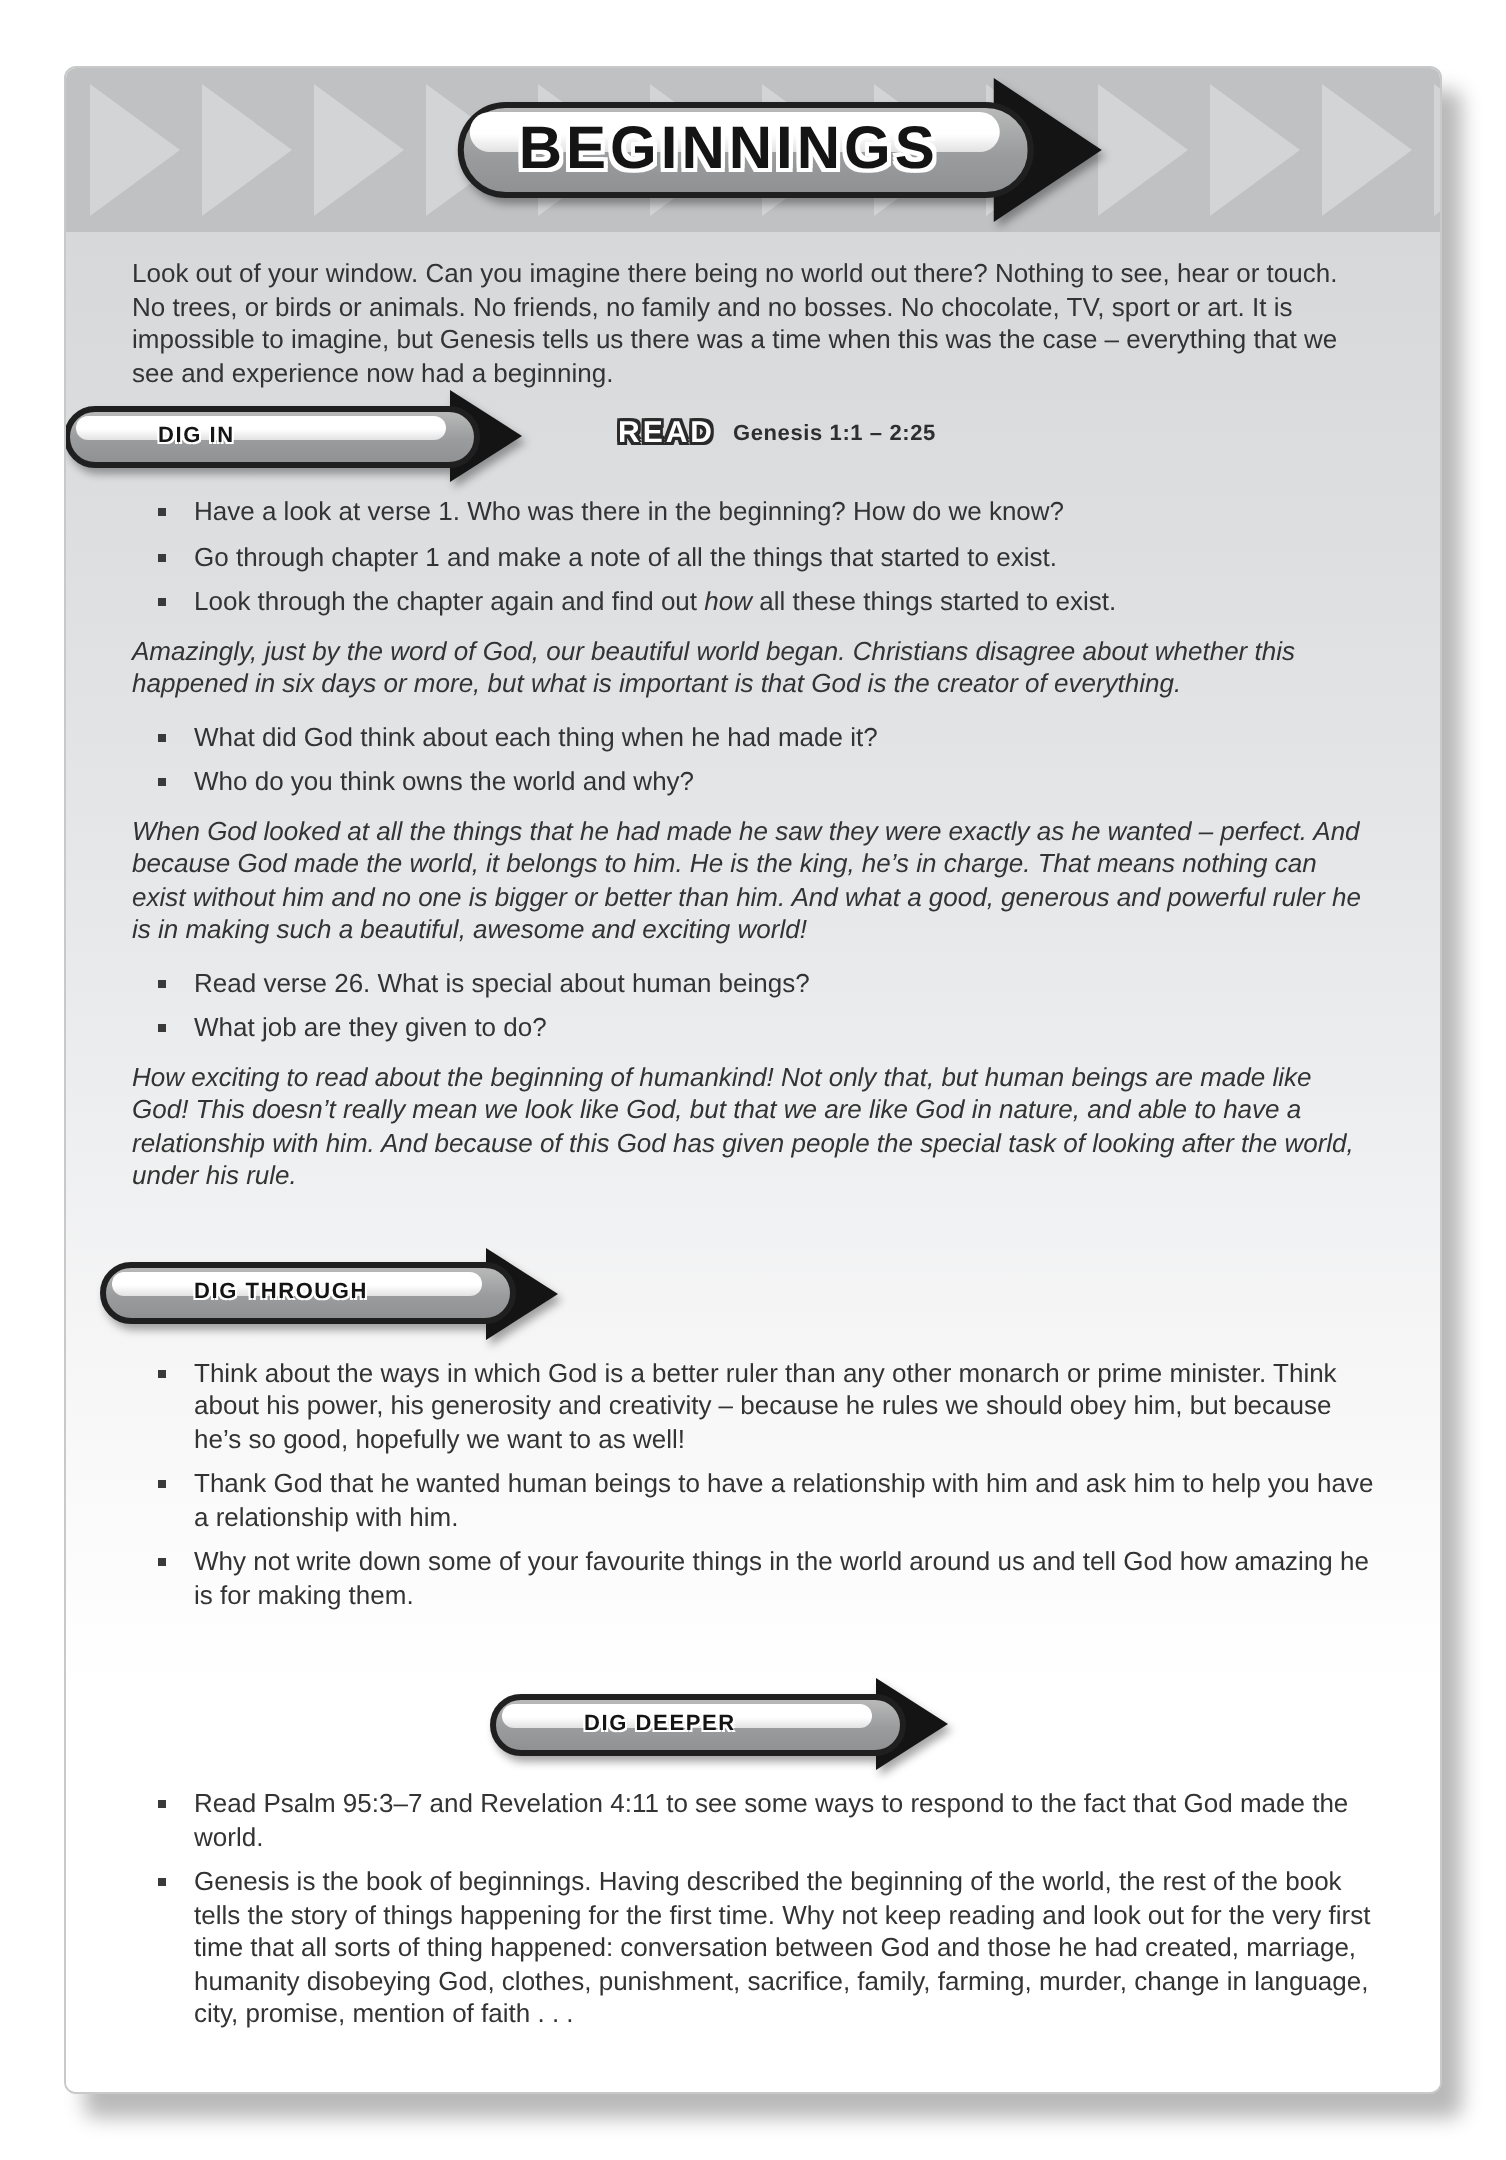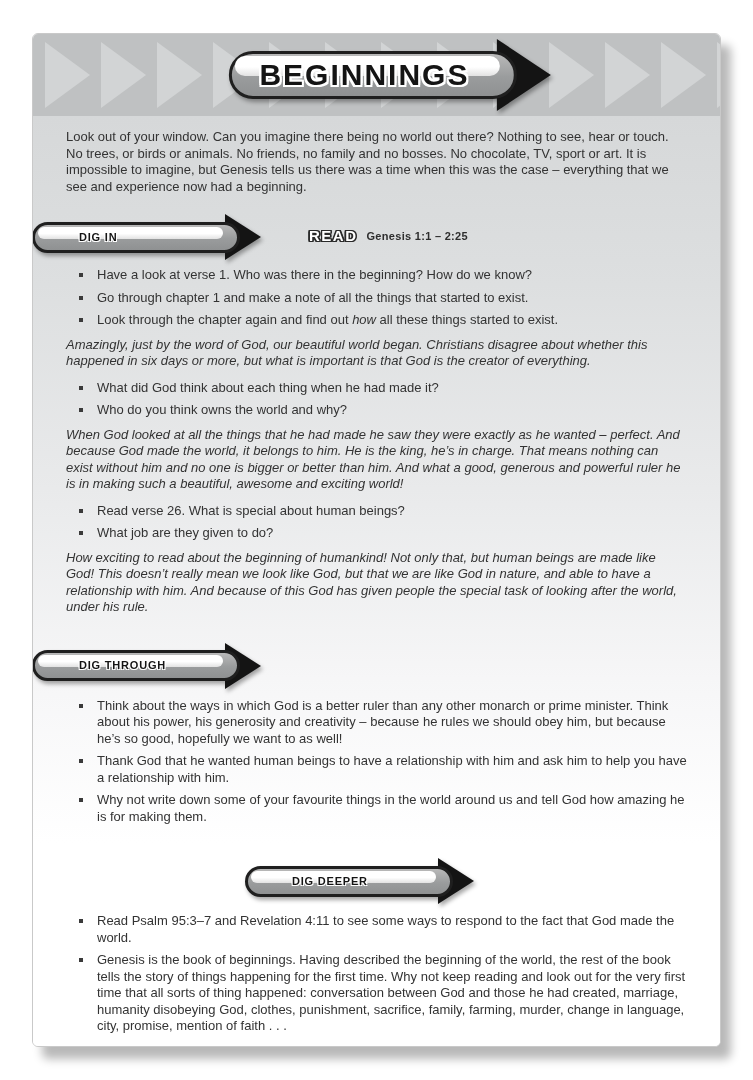--- a/index.html
+++ b/index.html
@@ -40,37 +40,37 @@
   .section-banner .pill-text { font-size:11px; letter-spacing:0.8px;
     text-shadow:-1px -1px 0 #fff, 1px -1px 0 #fff, -1px 1px 0 #fff, 1px 1px 0 #fff; }
   .section-banner .arrowhead { margin-left:-15px;
     border-left:36px solid #141414; border-top:23px solid transparent; border-bottom:23px solid transparent; }
 
   
   .content { position:relative; height:932px; padding:13px 33px 0 33px;
     background:linear-gradient(180deg,#d6d8d9 0%,#dddfe0 18%,#e9eaeb 40%,#f7f7f8 62%,#ffffff 78%,#ffffff 100%);
     color:#333; font-size:13px; line-height:16.5px; }
 
-  .intro { margin-bottom:19px; }
+  .intro { }
 
   .dig-in-row { display:flex; align-items:center; margin-bottom:7px; }
   .read-line { display:flex; align-items:flex-start; margin-left:48px; padding-bottom:2px; }
   .read-label { font-weight:bold; font-size:15px; letter-spacing:1.5px; color:#fff;
     text-shadow:-1.4px -1.4px 0 #2a2a2a, 1.4px -1.4px 0 #2a2a2a, -1.4px 1.4px 0 #2a2a2a,
       1.4px 1.4px 0 #2a2a2a, -1.4px 0 0 #2a2a2a, 1.4px 0 0 #2a2a2a, 0 -1.4px 0 #2a2a2a, 0 1.4px 0 #2a2a2a; }
   .read-ref { font-weight:bold; font-size:11px; color:#2e2e2e; margin-left:9px; letter-spacing:0.3px; }
 
   ul.bullets { list-style:none; margin:2px 0 8px 0; }
   ul.bullets li { position:relative; padding-left:31px; margin-bottom:6px; }
   ul.bullets li::before { content:""; position:absolute; left:13px; top:6px;
     width:4px; height:4px; background:#3a3a3a; }
 
   .italic-note { font-style:italic; margin:8px 0 10px 0; }
 
-  .sec-through { margin-top:27px; margin-bottom:9px; }
+  .sec-through { margin-top:27px; margin-bottom:9px;padding-left:18px; }
   .sec-deeper  { margin-top:33px; margin-bottom:9px;justify-content:center; }
 </style>
 </head>
 <body>
 
 <div class="card">
 
   <div class="header-band">
     <div class="tri-row">
       <div class="tri"></div>

